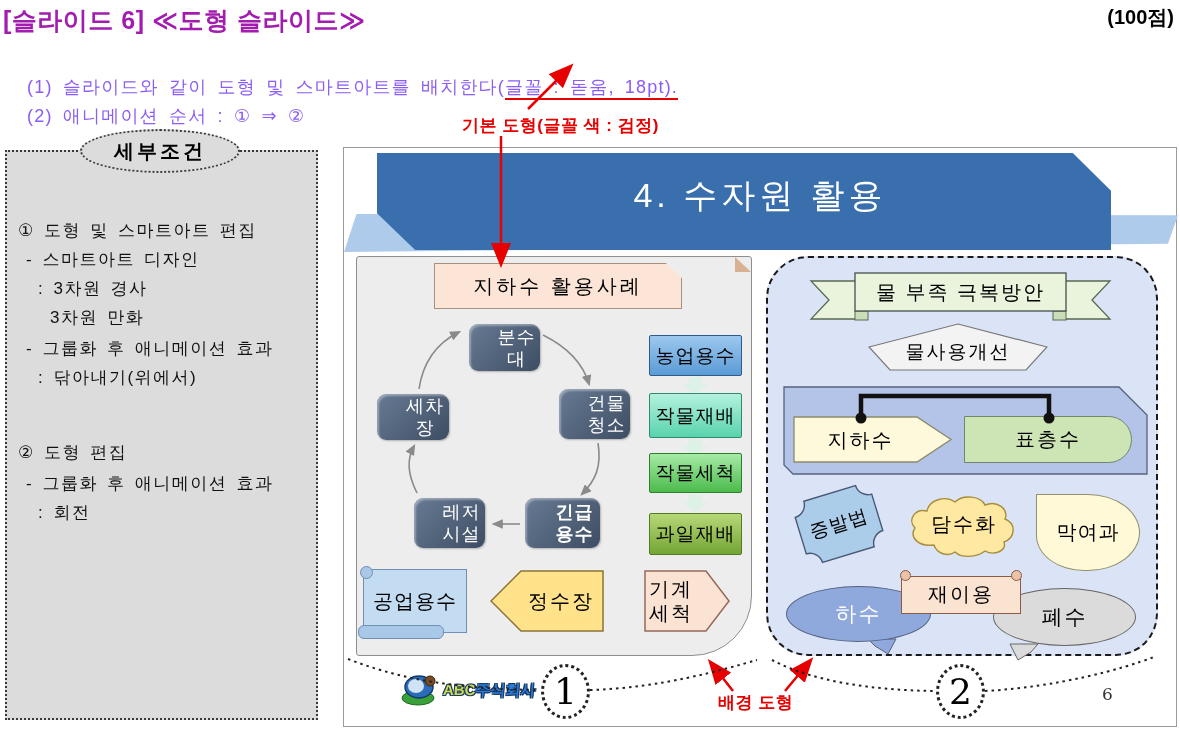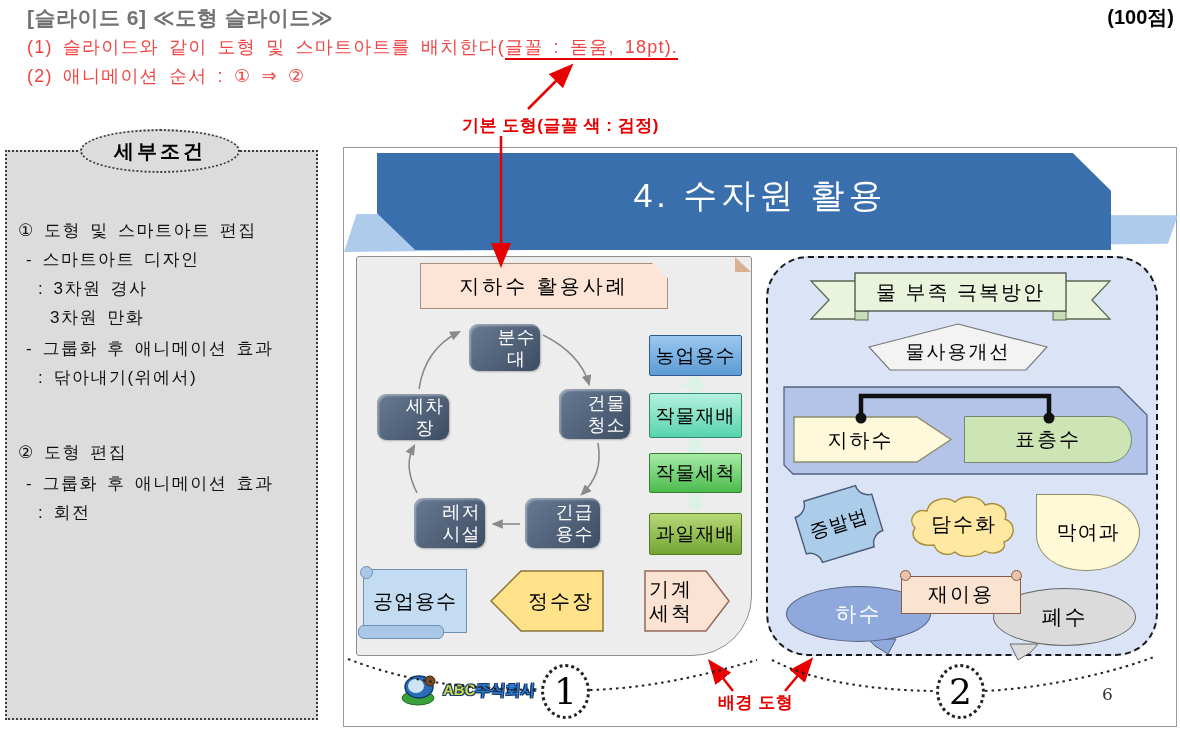--- a/index.html
+++ b/index.html
@@ -1,22 +1,22 @@
 <!DOCTYPE html>
 <html><head>
 <meta charset="utf-8">
 <style>
   * { margin:0; padding:0; box-sizing:border-box; }
   body { background:#fff; font-family:"Liberation Sans","DejaVu Sans",sans-serif; }
   .page { position:relative; width:1180px; height:731px; background:#fff; overflow:hidden; }
 
   
-  .doc-title { position:absolute; left:3px; top:4px; font-size:21px; font-weight:bold; color:#737373; letter-spacing:.5px;margin-left:24px; }
+  .doc-title { position:absolute; left:3px; top:4px; font-size:25px; font-weight:bold; color:#a21caf; letter-spacing:.5px; }
   .doc-points { position:absolute; right:6px; top:4px; font-size:20px; font-weight:bold; color:#000; }
-  .inst { position:absolute; font-size:18px; color:#ef4444; letter-spacing:1.2px; word-spacing:4px; }
+  .inst { position:absolute; font-size:18px; color:#8b5cf6; letter-spacing:1.2px; word-spacing:4px;margin-top:40px; }
   .inst1 { left:27px; top:35px; }
   .inst2 { left:27px; top:64px; }
   .red-underline { border-bottom:2.5px solid #e60000; padding-bottom:1px; }
 
   
   .anno { position:absolute; color:#e60000; font-weight:bold; font-size:17px; letter-spacing:.5px; z-index:51; }
   .anno-basic { left:462px; top:114px; }
   .anno-bg { left:718px; top:691px; }
 
   
@@ -30,21 +30,21 @@
   .ribbon-band { position:absolute; left:0; top:66px; width:834px; height:38px; background:#aecbec;
     clip-path:polygon(1.5% 0, 100% 3%, 98.8% 78%, 0 100%); }
   .banner { position:absolute; left:33px; top:5px; width:734px; height:97px; background:#3a6fae;
     clip-path:polygon(0 0, 94.8% 0, 100% 39%, 100% 100%, 5.2% 100%, 0 62%); }
   .banner-title { position:absolute; left:0; top:0; width:100%; height:100%; color:#fff; font-size:34px;
     letter-spacing:4px; text-align:center; line-height:95px; }
 
   
   .panel1 { position:absolute; left:12px; top:108px; width:396px; height:400px; background:#ededed;
     border:1px solid #8f8f8f; border-radius:3px 3px 60px 3px; }
-  .g1-header { position:absolute; left:63px; top:6px; width:248px; height:46px; background:#fce5d6;
+  .g1-header { position:absolute; left:77px; top:6px; width:248px; height:46px; background:#fce5d6;
     border:1px solid #a8907e; clip-path:polygon(0 0, 93.5% 0, 100% 33%, 100% 100%, 0 100%);
     text-align:center; line-height:44px; font-size:20px; letter-spacing:3px; color:#000; }
   .g1-fold { position:absolute; right:0; top:0; width:16px; height:15px; background:#d8b193;
     clip-path:polygon(0 0, 100% 100%, 0 100%); }
   .cnode { position:absolute; background:linear-gradient(135deg,#687b94 0%, #3d4d63 100%); border-radius:9px;
     color:#fff; display:flex; align-items:center; justify-content:center; text-align:center;
     font-size:18px; letter-spacing:1px; line-height:22px; white-space:pre-line;
     box-shadow:inset 2px 2px 2px rgba(255,255,255,.35), 1px 1px 2px rgba(0,0,0,.25);padding-left:24px; }
   .pbox { position:absolute; left:292px; width:93px; display:flex; align-items:center; justify-content:center;
     font-size:19px; letter-spacing:1px; color:#000; border-radius:2px; border:1.5px solid; }
@@ -145,21 +145,21 @@
         <path d="M62,132 C66,105 80,86 102,75" stroke="#8a8a8a" stroke-width="1.6" fill="none" marker-end="url(#mg)"></path>
         <path d="M186,78 C210,90 226,106 232,127" stroke="#8a8a8a" stroke-width="1.6" fill="none" marker-end="url(#mg)"></path>
         <path d="M241,186 C245,210 238,224 225,237" stroke="#8a8a8a" stroke-width="1.6" fill="none" marker-end="url(#mg)"></path>
         <path d="M163,267 L137,267" stroke="#8a8a8a" stroke-width="1.6" fill="none" marker-end="url(#mg)"></path>
         <path d="M60,236 C50,216 50,202 57,189" stroke="#8a8a8a" stroke-width="1.6" fill="none" marker-end="url(#mg)"></path>
       </svg>
 
       <div class="cnode" style="left:112px;top:67px;width:71px;height:47px;">분수대</div>
       <div class="cnode" style="left:202px;top:132px;width:71px;height:50px;">건물
 청소</div>
-      <div class="cnode" style="left:168px;top:241px;width:75px;height:50px;">긴급
+      <div class="cnode" style="left:168px;top:241px;width:75px;height:50px;font-weight:bold;">긴급
 용수</div>
       <div class="cnode" style="left:57px;top:241px;width:71px;height:50px;">레저
 시설</div>
       <div class="cnode" style="left:20px;top:137px;width:72px;height:46px;">세차장</div>
 
       <div class="pbox p1">농업용수</div>
       <div class="parrow" style="top:120px;"></div>
       <div class="pbox p2">작물재배</div>
       <div class="parrow" style="top:182px;"></div>
       <div class="pbox p3">작물세척</div>

